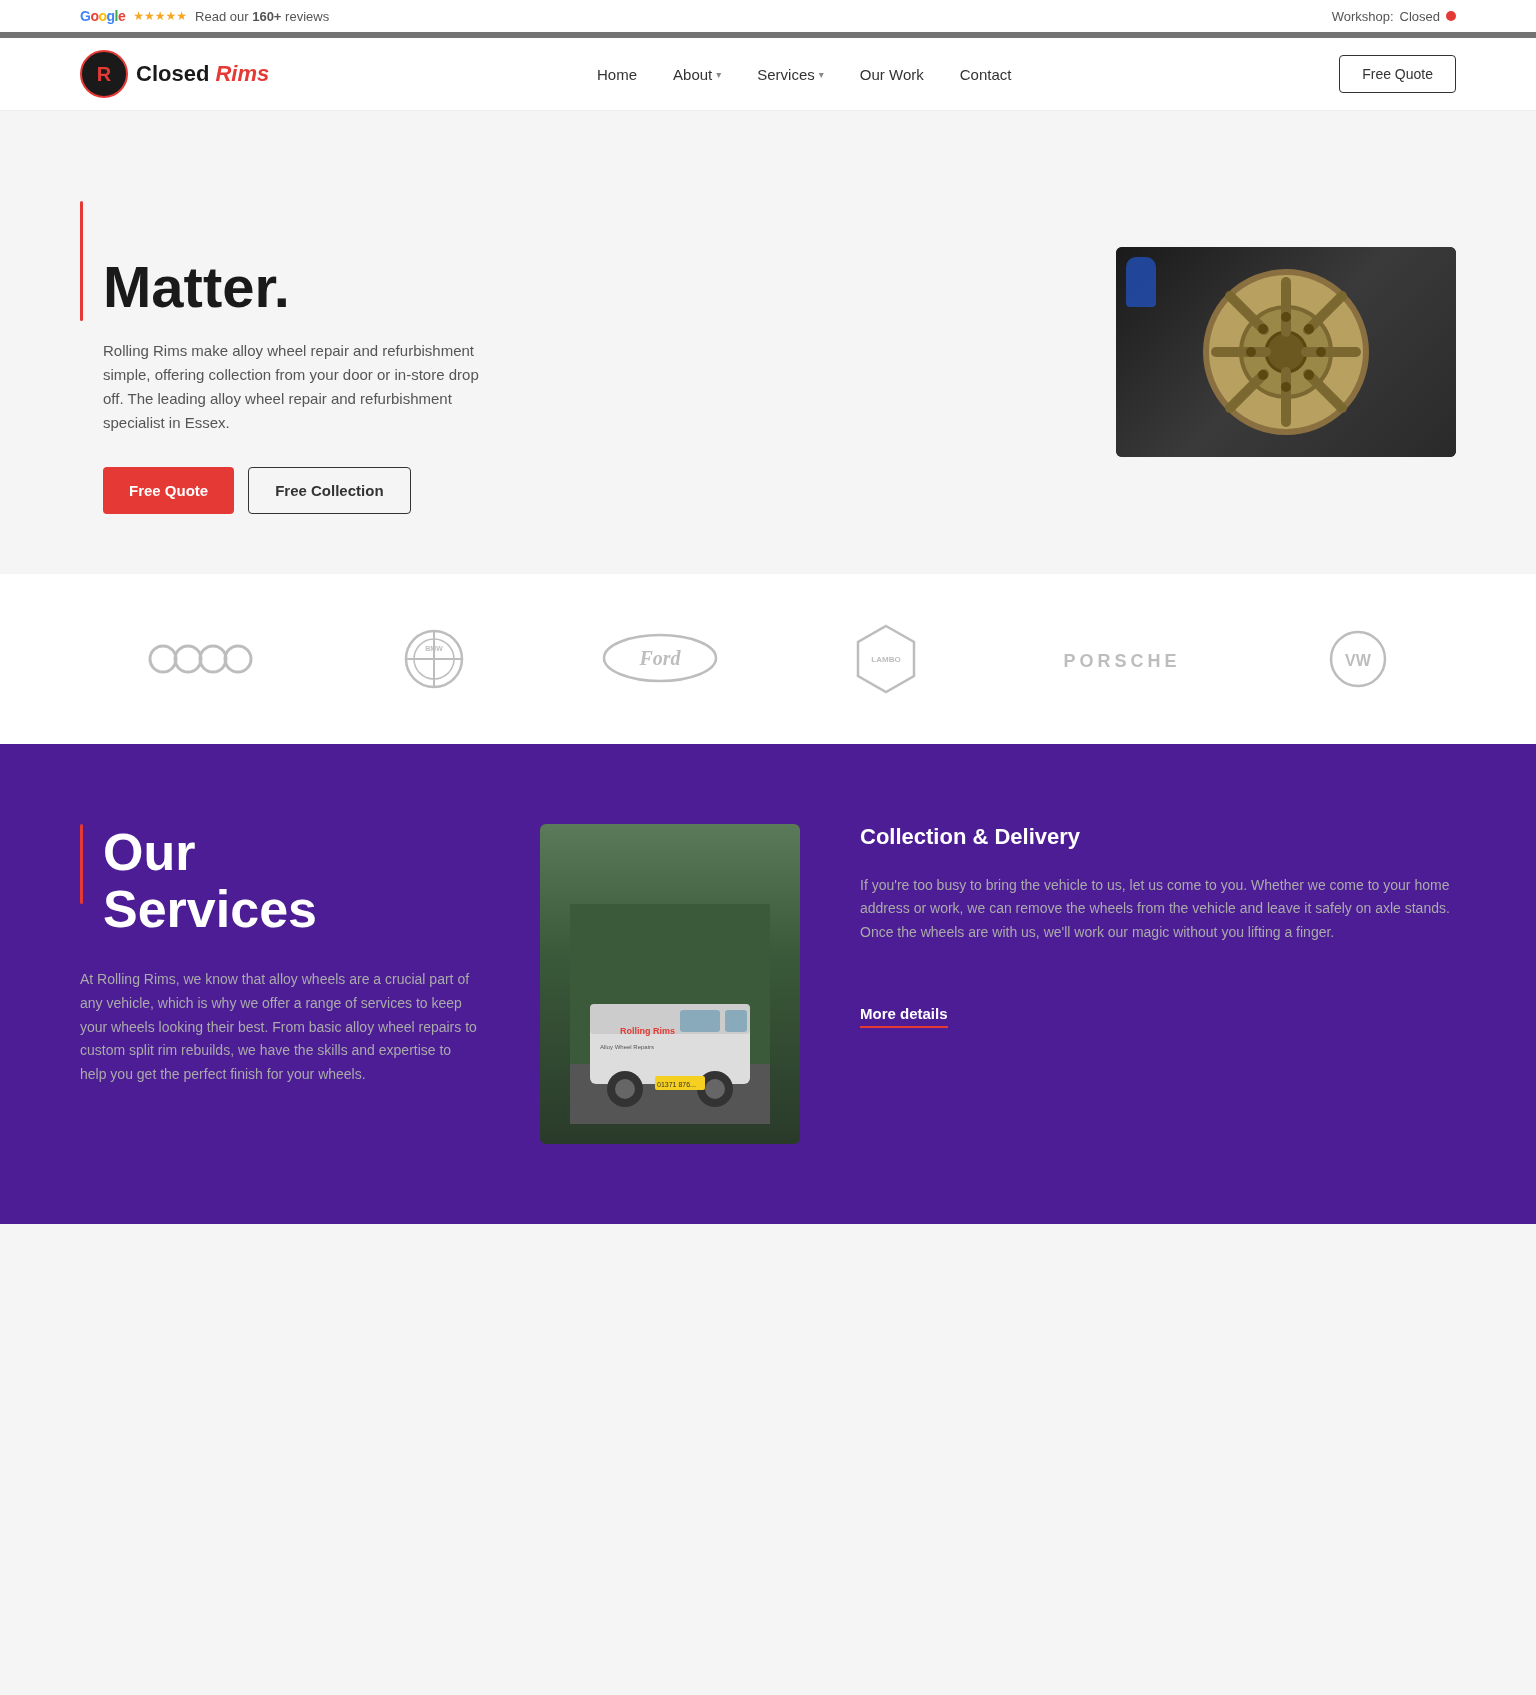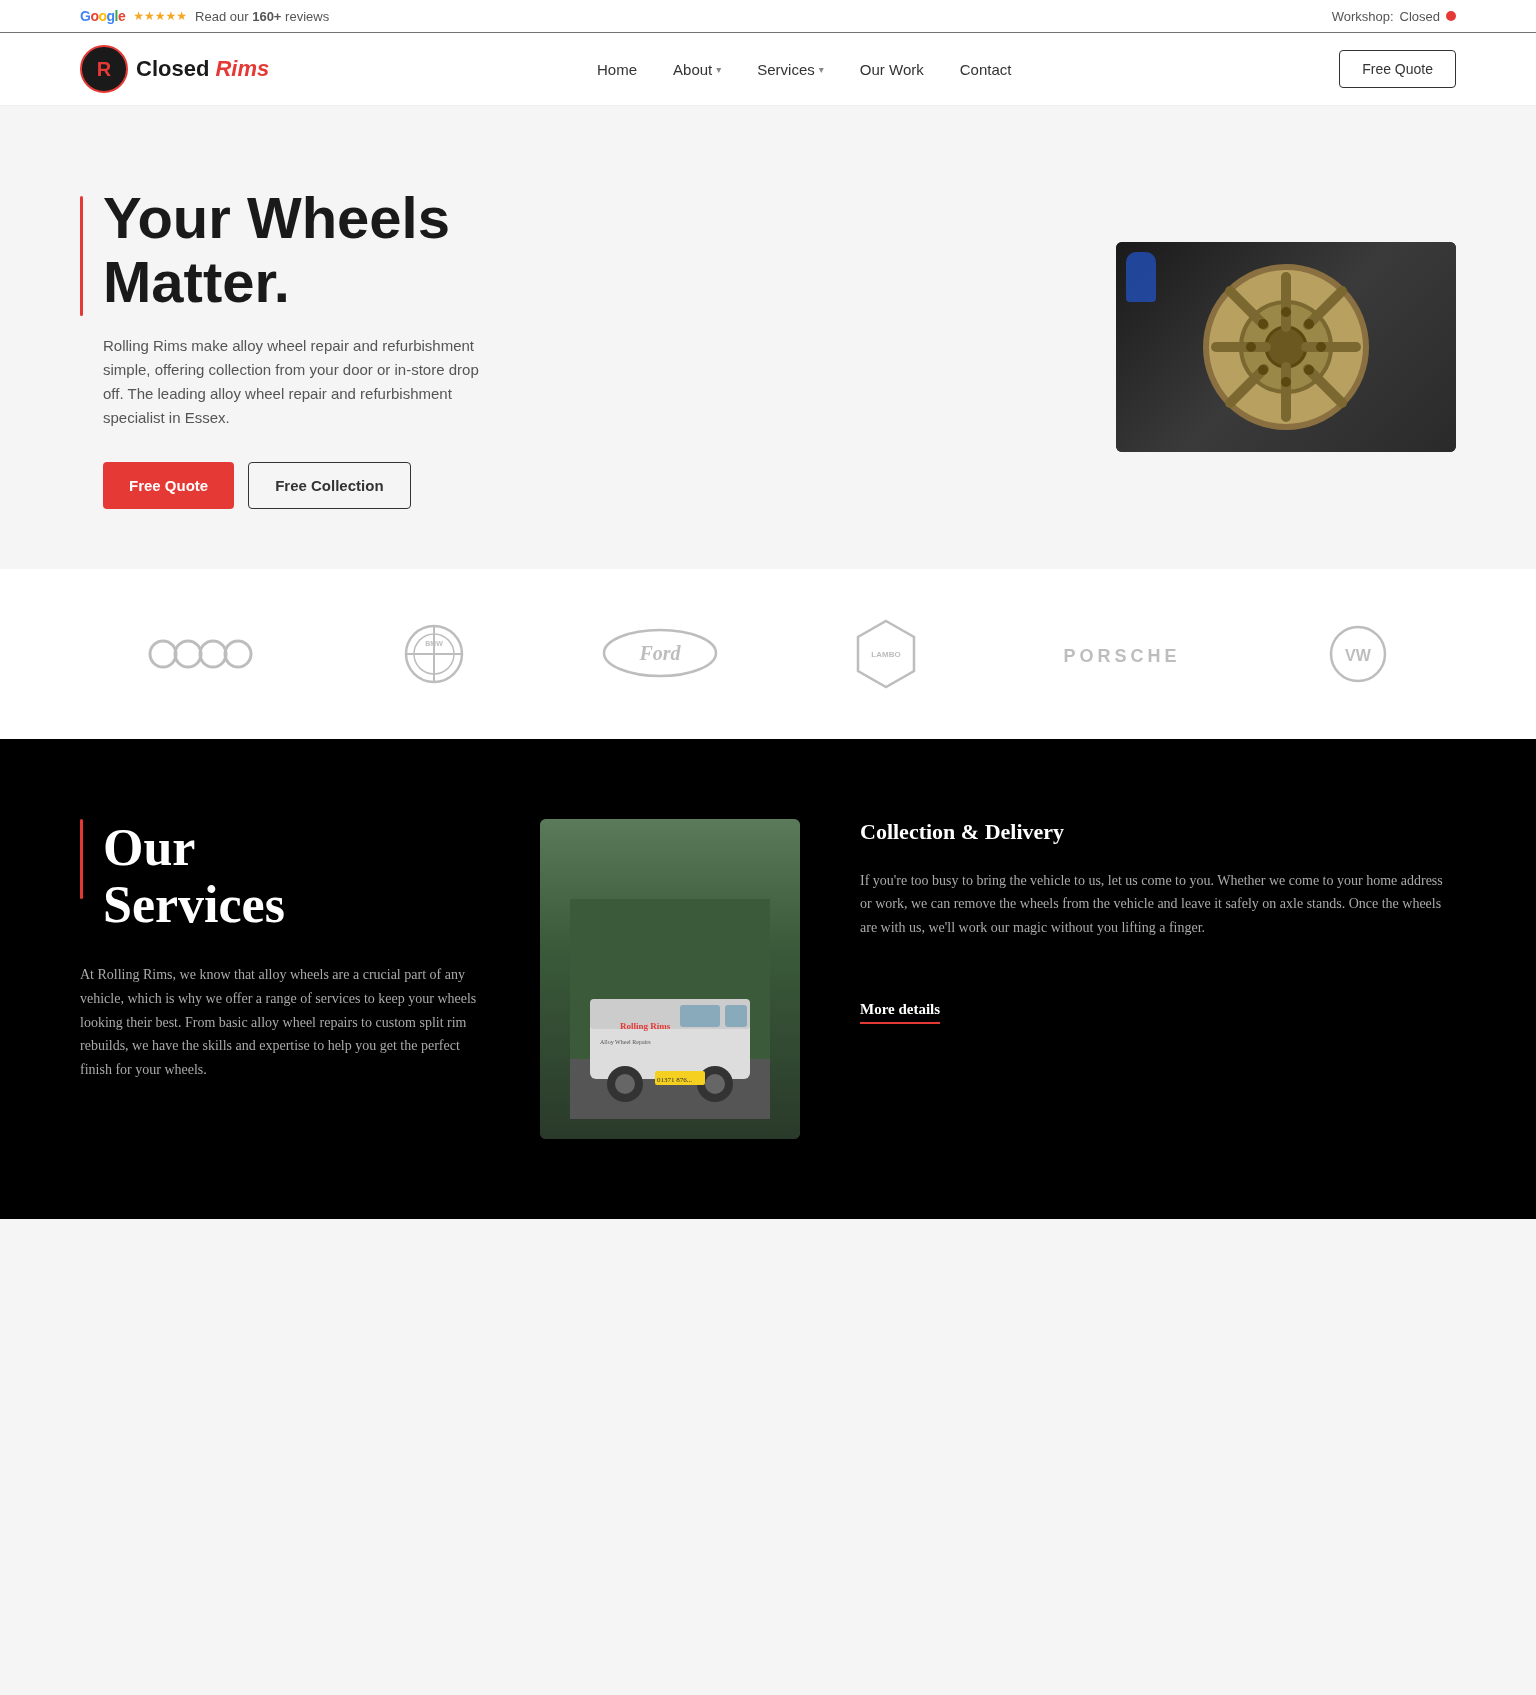--- a/index.html
+++ b/index.html
@@ -1,21 +1,21 @@
 <!DOCTYPE html>
 <html><head>
   <meta charset="utf-8">
   <style>
     * { margin: 0; padding: 0; box-sizing: border-box; }
     body { font-family: -apple-system, BlinkMacSystemFont, 'Segoe UI', sans-serif; background: #f5f5f5; color: #222; }
 
     
     .top-bar {
       display: flex; justify-content: space-between; align-items: center;
-      padding: 8px 80px; background: #fff; border-bottom: 1px solid #737373;
+      padding: 8px 80px; background: #fff; border-bottom: 6px solid #737373;
       font-size: 13px; color: #555;
     }
     .google-reviews { display: flex; align-items: center; gap: 8px; }
     .google-logo { font-size: 14px; color: #4285F4; font-weight: 700; letter-spacing: -0.5px; }
     .stars { color: #f5a623; font-size: 12px; }
     .workshop-status { display: flex; align-items: center; gap: 6px; }
     .status-dot { width: 10px; height: 10px; border-radius: 50%; background: #e53935; display: inline-block; }
 
     
     .navbar {
@@ -73,21 +73,21 @@
 
     
     .brands {
       background: #fff; padding: 50px 80px;
       display: flex; align-items: center; justify-content: space-around;
     }
     .brand-logo { opacity: 0.55; display: flex; align-items: flex-end; justify-content: center; }
 
     
     .services-section {
-      background: #000000; padding: 80px 80px; color: #fff; font-family: Liberation Serif, serif;
+      background: #4c1d95; padding: 80px 80px; color: #fff;
     }
     .services-inner { display: flex; gap: 60px; align-items: flex-start; }
     .services-left { flex: 1; max-width: 400px; }
     .services-title-wrap { display: flex; gap: 20px; align-items: flex-start; margin-bottom: 30px; }
     .services-accent-bar { width: 3px; background: #e53935; min-height: 80px; border-radius: 2px; flex-shrink: 0; }
     .services-title { font-size: 52px; font-weight: 800; line-height: 1.1; color: #fff; }
     .services-desc { font-size: 14px; color: #aaa; line-height: 1.7; }
     .services-center { width: 260px; flex-shrink: 0; }
     .van-img {
       width: 260px; height: 320px; background: #3a3a3a; border-radius: 6px;
@@ -166,21 +166,21 @@
 
   <button class="nav-cta">Free Quote</button>
 </nav>
 
 <section class="hero-section">
   <div class="hero">
     <div style="display:flex;gap:20px;align-items:flex-start;flex:1;max-width:520px;position:relative;">
       <div style="width:3px;background:#e53935;min-height:120px;border-radius:2px;flex-shrink:0;margin-top:10px;"></div>
       <div class="hero-left">
         <h1 class="hero-title">
-          <span>Your Wheels</span><br>
+          <br>
           <span>Matter.</span>
         </h1>
         <p class="hero-desc">Rolling Rims make alloy wheel repair and refurbishment simple, offering collection from your door or in-store drop off. The leading alloy wheel repair and refurbishment specialist in Essex.</p>
         <div class="hero-buttons">
           <button class="btn-primary">Free Quote</button>
           <button class="btn-secondary">Free Collection</button>
         </div>
       </div>
     </div>
 

